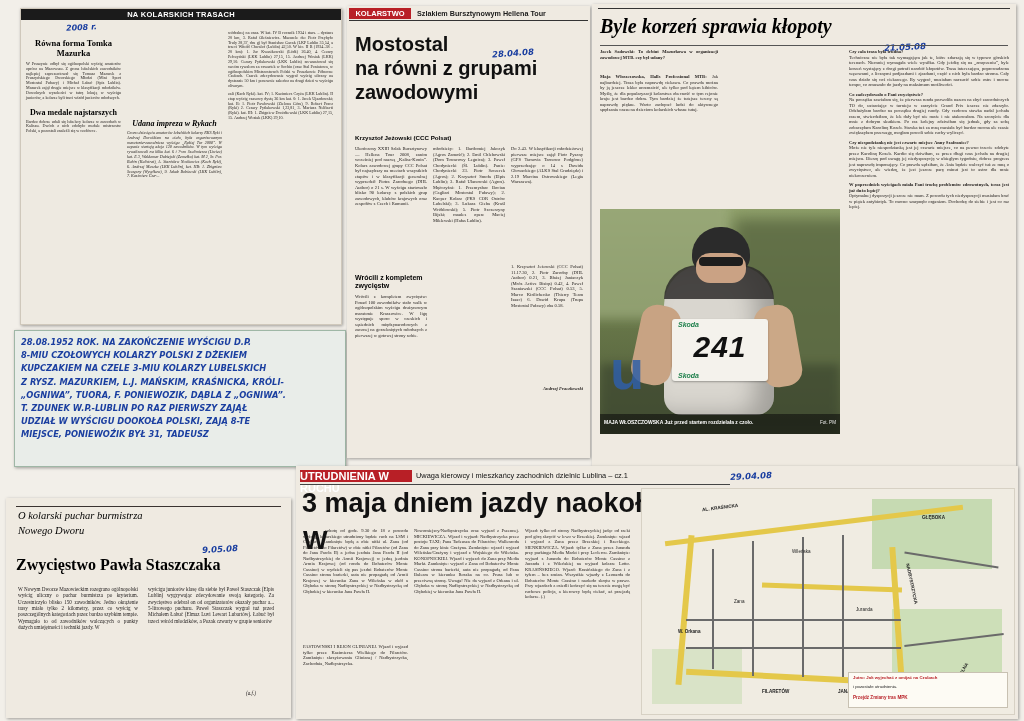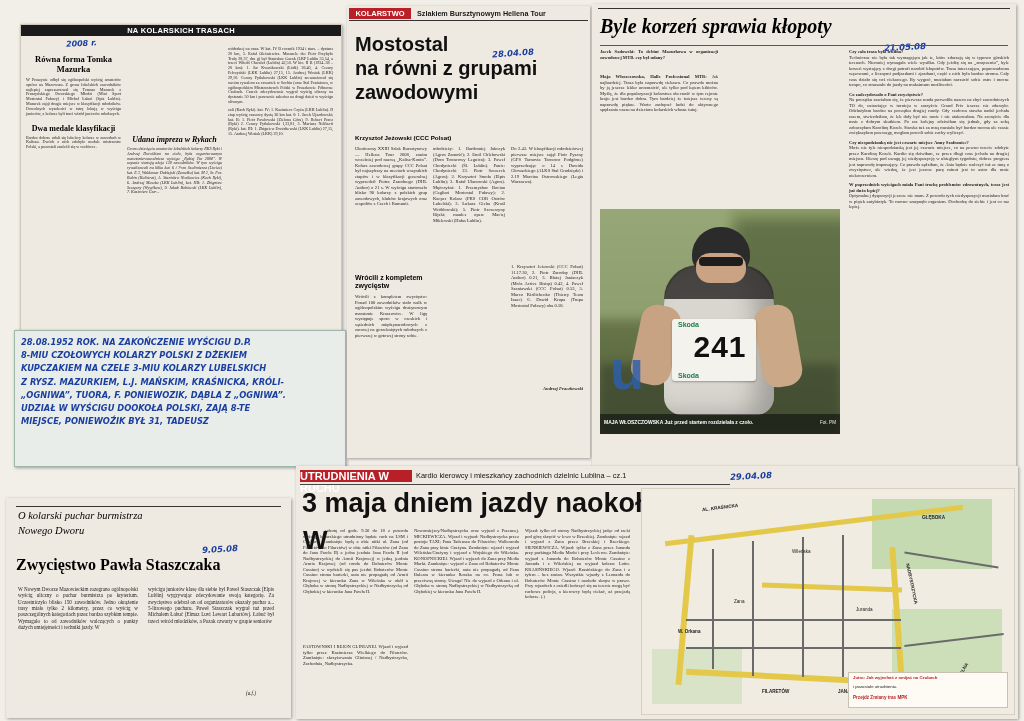--- a/index.html
+++ b/index.html
@@ -22,21 +22,21 @@
   .redbar{background:#b81f26;color:#fff;font-family:"Liberation Sans",sans-serif;font-weight:bold;}
   .ser{font-family:"Liberation Serif",serif;}
   .sans{font-family:"Liberation Sans",sans-serif;}
   .hl{font-weight:bold;}
   .handwrite{
     font-family:"DejaVu Sans",sans-serif;
     color:#1b3fa0;font-style:italic;font-weight:bold;
   }
   
   #clip-kolarskich{left:20px;top:8px;width:320px;height:315px;
-     background:#eeeae1;border:1px solid #cfc8bb;margin-top:16px;}
+     background:#eeeae1;border:1px solid #cfc8bb;}
   #clip-kolarskich .bar{height:11px;line-height:11px;font-size:7.5px;text-align:center;}
   
   #note{left:14px;top:330px;width:330px;height:135px;background:#e9ede9;
         border:1px solid #9fb7a6;}
   #note .txt{font-size:8.3px;line-height:13.2px;padding:5px 6px;}
   
   #clip-dwor{left:6px;top:498px;width:285px;height:220px;background:#efeae1;}
   
   #clip-most{left:347px;top:6px;width:243px;height:452px;background:#efeae1;}
   
@@ -57,21 +57,21 @@
 <div class="page">
 
   <div class="clip shadow" id="clip-kolarskich">
     <div class="hdrbar bar">NA KOLARSKICH TRASACH</div>
     <div style="position:absolute;left:37px;top:13px;width:38px;height:1px;"></div>
     <div class="handwrite" style="position:absolute;left:45px;top:14px;font-size:8px;transform:rotate(-3deg);">2008 r.</div>
 
     <div style="position:absolute;left:5px;top:22px;width:95px;">
       <div class="ser" style="font-size:8.5px;font-weight:bold;line-height:9.5px;text-align:center;margin-top:8px;">Równa forma Tomka Mazurka</div>
       <div class="tiny just" style="margin-top:4px;">W Pruszynie odbył się ogólnopolski wyścig amatorów oprócz na Mazowszu. Z grona lubelskich zawodników najlepiej zaprezentował się Tomasz Mazurek z Pruszyńskiego Dworskiego Młodzi (Mini Sport Mostostal Puławy) i Michał Łabuć (Spis Lublin). Mazurek zajął drugie miejsce w klasyfikacji młodzików. Dowolnych wysokości w tatrę lokują w wyścigu juniorów, a kolarze byli traci wśród juniorów młodszych.</div>
-      <div class="ser" style="font-size:8px;font-weight:bold;line-height:9px;text-align:center;margin-top:7px;">Dwa medale klasyfikacji</div>
+      <div class="ser" style="font-size:8px;font-weight:bold;line-height:9px;text-align:center;margin-top:7px;">Dwa medale najstarszych</div>
       <div class="tiny just" style="margin-top:3px;">Bardzo dobrze udali się lubelscy kolarze w zawodach w Kaliszu. Dwóch z nich zdobyło medale mistrzostw Polski, a pozostali znaleźli się w czołówce.</div>
     </div>
 
     <div style="position:absolute;left:106px;top:22px;width:95px;font-style:italic;">
       <div class="ser" style="font-size:8px;font-weight:bold;line-height:9px;text-align:center;margin-top:88px;">Udana impreza w Rykach</div>
       <div class="tiny just" style="margin-top:3px;">Grono dziesięciu amatorów lubelskich kolarzy RKS Ryki i Andrzej Dorośkiem na ciało, była organizowanym maratonie-zawodnicze wyścigu „Rykiej Tur 2008”. W zapasie startują akcje 128 zawodników. W tym wyścigu rywalizowali na kilku kat. 6 i 7-cm Szulimierza (Liwiec) kat. E 3, Waldemar Dubiejski (Zemełko) kat. M 2, Sr. Por. Rubin (Kalistrat), A. Stanisław Nosikowicz (Koch Ryki), 6. Andrzej Maszka (LKK Lublin), kat. HB: 1. Zbigniew Szczęsny (Wysylkaw), 9. Jakub Bobiecski (LKK Lublin), 7. Kazimierz Cza-...</div>
     </div>
 
     <div style="position:absolute;left:207px;top:22px;width:105px;">
       <div class="tiny just">
@@ -83,20 +83,21 @@
     </div>
   </div>
 
   <div class="clip shadow" id="note">
     <div class="txt handwrite">
       <div>28.08.1952 ROK. NA ZAKOŃCZENIE WYŚCIGU D.P.</div>
       <div>8-MIU CZOŁOWYCH KOLARZY POLSKI Z DŻEKIEM</div>
       <div>KUPCZAKIEM NA CZELE 3-MIU KOLARZY LUBELSKICH</div>
       <div>Z RYSZ. MAZURKIEM, L.J. MAŃSKIM, KRAŚNICKA, KRÓLI-</div>
       <div>„OGNIWA”, TUORA, F. PONIEWOZIK, DĄBLA Z „OGNIWA”.</div>
+      <div>T. ZDUNEK W.P.-LUBLIN PO RAZ PIERWSZY ZAJĄŁ</div>
       <div>UDZIAŁ W WYŚCIGU DOOKOŁA POLSKI, ZAJĄ 8-TE</div>
       <div>MIEJSCE, PONIEWOŹIK BYŁ 31, TADEUSZ</div>
 
     </div>
   </div>
 
   <div class="clip shadow" id="clip-dwor">
     <div style="position:absolute;left:10px;top:8px;right:10px;border-top:1px solid #3a3330;"></div>
     <div class="ser" style="position:absolute;left:12px;top:12px;font-size:10.5px;font-style:italic;">O kolarski puchar burmistrza</div>
     <div class="ser" style="position:absolute;left:12px;top:27px;font-size:10.5px;font-style:italic;">Nowego Dworu</div>
@@ -167,37 +168,37 @@
 
       <div style="position:absolute;left:64px;top:56px;width:110px;height:34px;background:#2e2b2a;border-radius:40px 40px 0 0;opacity:.85;"></div>
 
       <div style="position:absolute;left:36px;top:96px;width:40px;height:80px;background:#c8a383;border-radius:16px;transform:rotate(12deg);"></div>
       <div style="position:absolute;left:158px;top:96px;width:40px;height:82px;background:#cba887;border-radius:16px;transform:rotate(-10deg);"></div>
 
       <div style="position:absolute;left:92px;top:18px;width:58px;height:46px;background:#2b2b2b;border-radius:28px 28px 16px 16px;"></div>
       <div style="position:absolute;left:96px;top:44px;width:50px;height:30px;background:#caa284;border-radius:14px;"></div>
       <div style="position:absolute;left:99px;top:48px;width:44px;height:9px;background:#1d1d1d;border-radius:4px;"></div>
 
-      <div style="position:absolute;left:72px;top:110px;width:84px;height:62px;background:#f4f2ec;border-radius:3px;box-shadow:0 1px 2px rgba(0,0,0,.3);">
+      <div style="position:absolute;left:72px;top:110px;width:96px;height:62px;background:#f4f2ec;border-radius:3px;box-shadow:0 1px 2px rgba(0,0,0,.3);font-style:italic;">
         <div class="sans" style="position:absolute;left:6px;top:2px;font-size:7px;font-weight:bold;color:#1c7f4a;">Skoda</div>
         <div class="sans" style="position:absolute;left:0;top:11px;width:96px;text-align:center;font-size:30px;font-weight:bold;color:#111;letter-spacing:1px;">241</div>
         <div class="sans" style="position:absolute;left:6px;bottom:2px;font-size:7px;font-weight:bold;color:#1c7f4a;">Skoda</div>
       </div>
 
       <div class="sans" style="position:absolute;left:10px;top:128px;font-size:56px;font-weight:bold;color:#2f5fa8;opacity:.85;">u</div>
 
       <div style="position:absolute;left:0;bottom:0;width:100%;height:20px;background:rgba(10,10,10,.55);"></div>
       <div class="sans" style="position:absolute;left:4px;bottom:9px;font-size:5px;color:#fff;font-weight:bold;width:200px;">MAJA WŁOSZCZOWSKA Już przed startem rozdzielała z czoło.</div>
       <div class="sans" style="position:absolute;right:4px;bottom:9px;font-size:4.6px;color:#e8e8e8;">Fot. PM</div>
     </div>
   </div>
 
   <div class="clip shadow" id="clip-utr">
     <div class="redbar" style="position:absolute;left:4px;top:4px;width:112px;height:12px;line-height:12px;font-size:11px;">UTRUDNIENIA W RUCHU</div>
-    <div class="sans" style="position:absolute;left:120px;top:5px;font-size:7.4px;color:#111;">Kardio kierowcy i mieszkańcy zachodnich dzielnic Lublina – cz.1</div>
+    <div class="sans" style="position:absolute;left:120px;top:5px;font-size:7.4px;color:#111;">Uwaga kierowcy i mieszkańcy zachodnich dzielnic Lublina – cz.1</div>
     <div class="handwrite" style="position:absolute;left:434px;top:5px;font-size:8.5px;transform:rotate(-3deg);">29.04.08</div>
     <div style="position:absolute;left:4px;top:18px;width:430px;border-top:1px solid #444;"></div>
 
     <div class="sans" style="position:absolute;left:6px;top:22px;width:420px;font-size:27px;font-weight:bold;line-height:30px;color:#111;">3 maja dniem jazdy naokoło</div>
 
     <div class="sans" style="position:absolute;left:7px;top:62px;font-size:26px;font-weight:bold;line-height:24px;color:#111;">W</div>
 
     <div class="tiny2 just" style="position:absolute;left:7px;top:62px;width:105px;text-indent:22px;">sobotę od godz. 9.30 do 18 z powodu wyścigu kolarskiego utrudniony będzie ruch na LSM i Czubach. Zamknięte będą a obie nitki ul. Zana (od Filaretów do Filaretów) w obie nitki Filaretów (od Zana do Jana Pawła II) a jedna jezdnia Jana Pawła II (od Nadbystrzyckiej do Armii Krajowej) w jedną jezdnia Armia Krajowej (od ronda do Bohaterów Monte Cassino) w wydzieli się pas jezdni Bohaterów Monte Cassino strona barierki, auta nie propagadą od Armii Krajowej w kierunku Zana w Wileńska w okół a Głęboka w stronę Nadbystrzyckiej w Nadbystrzycką od Głębokiej w kierunku Jana Pawła II.</div>
     <div class="tiny2 just" style="position:absolute;left:7px;top:178px;width:105px;">PASTOWNSKI I REJON GLINIANEJ. Wjazd i wyjazd tylko przez Kazimierza Wielkiego do Filaretów. Zamknięte: skrzyżowania Glinianej / Nadbystrzycka, Zachodnia, Nadbystrzycka.</div>
 

